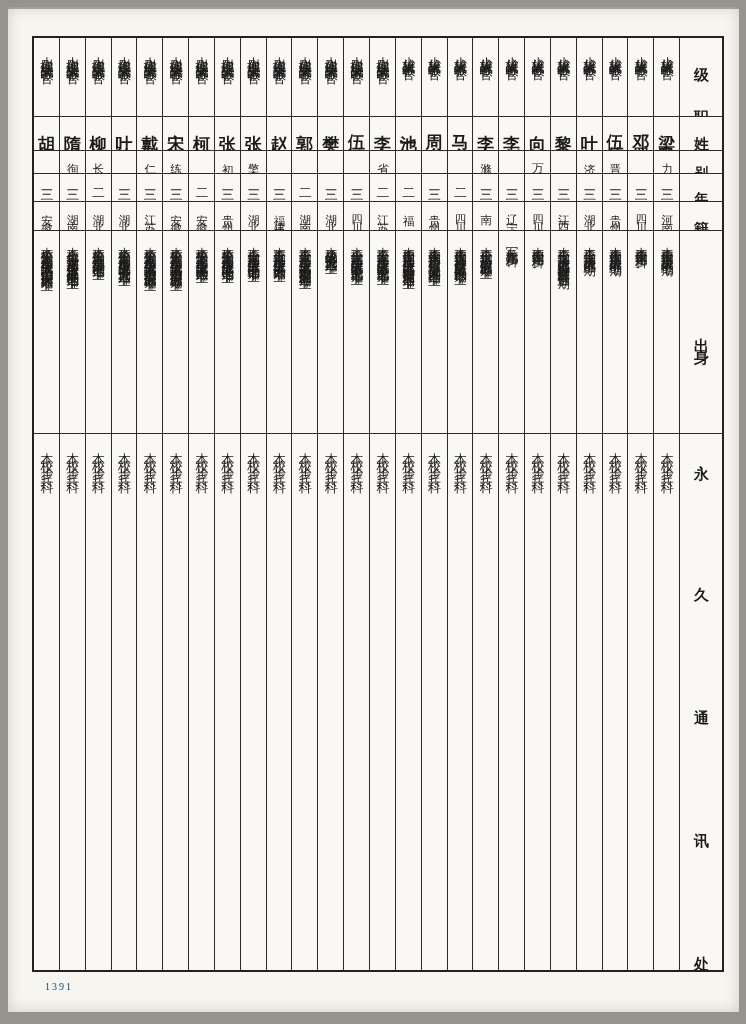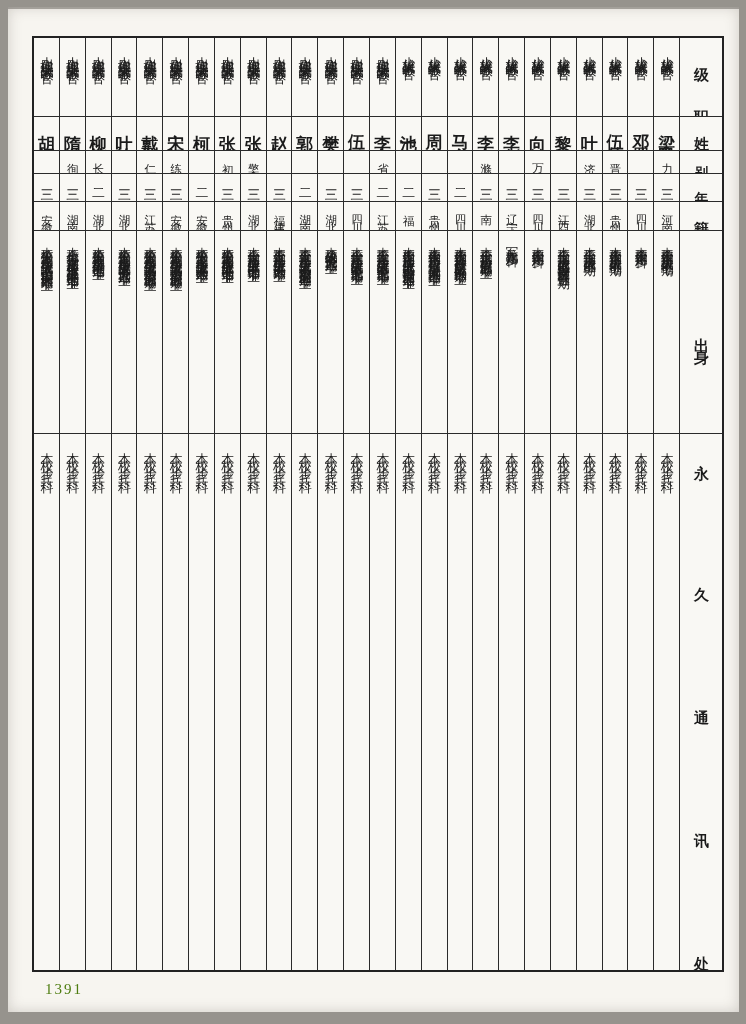--- a/index.html
+++ b/index.html
@@ -59,21 +59,21 @@
   .hl-rank{padding:17px 0;}
   .hl-name{padding:7px 0;}
   .hl-hao{padding:3px 0;font-size:13.5px;}
   .hl-age{padding:6px 0;font-size:13.5px;}
   .hl-native{padding:7px 0;}
   .hl-origin{padding:95px 0;}
   .hl-addr{padding:18px 0 26px;}
   .pageno{
     position:absolute;left:37px;top:974px;
     font-family:"Liberation Serif","DejaVu Serif",serif;
-    font-size:15px;letter-spacing:2px;color:#4d7c0f;
+    font-size:10px;letter-spacing:2px;color:#0c4a6e;
   }
 </style>
 </head>
 <body>
 
 <div class="page">
   <div class="scan-top-line"></div>
 
   <div class="roster" id="columns">
 

